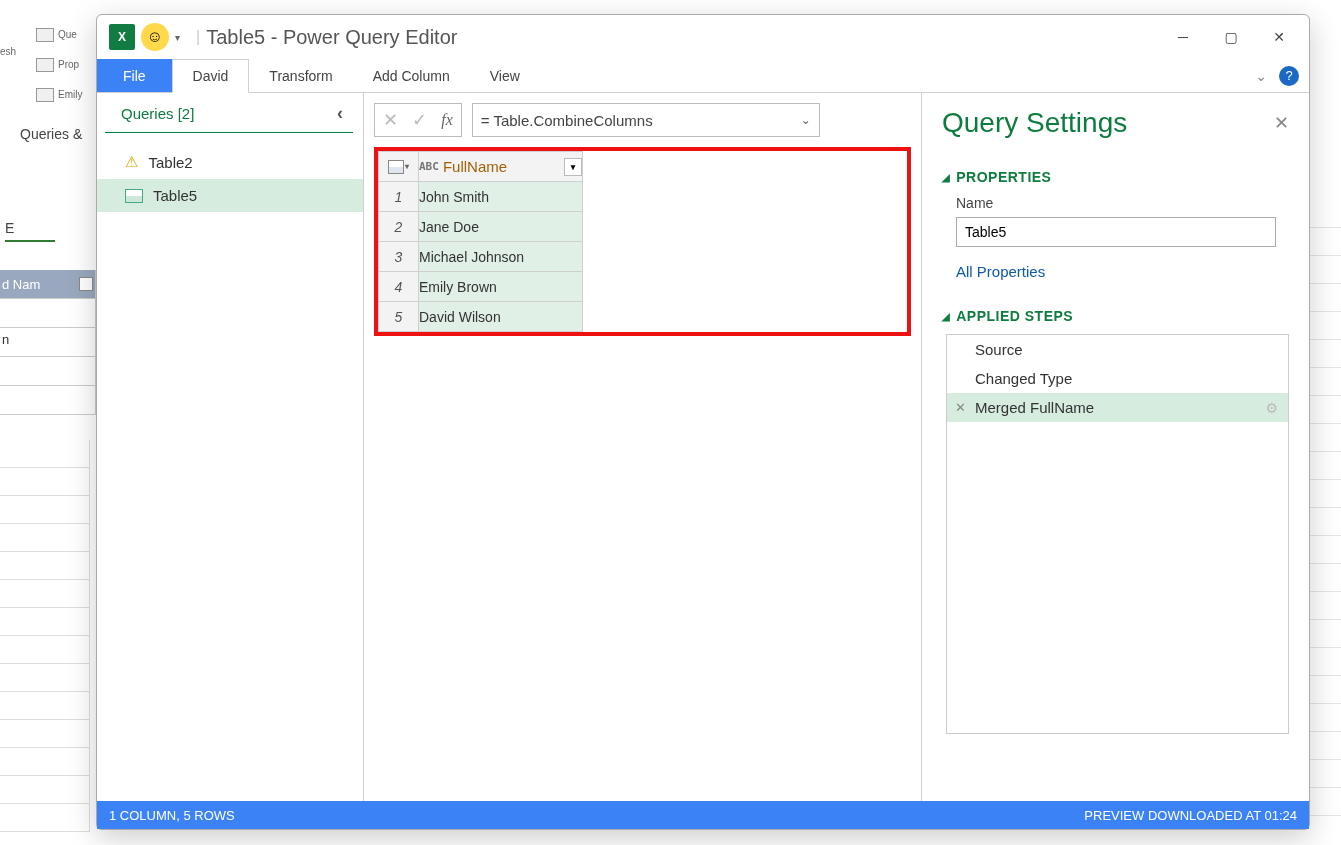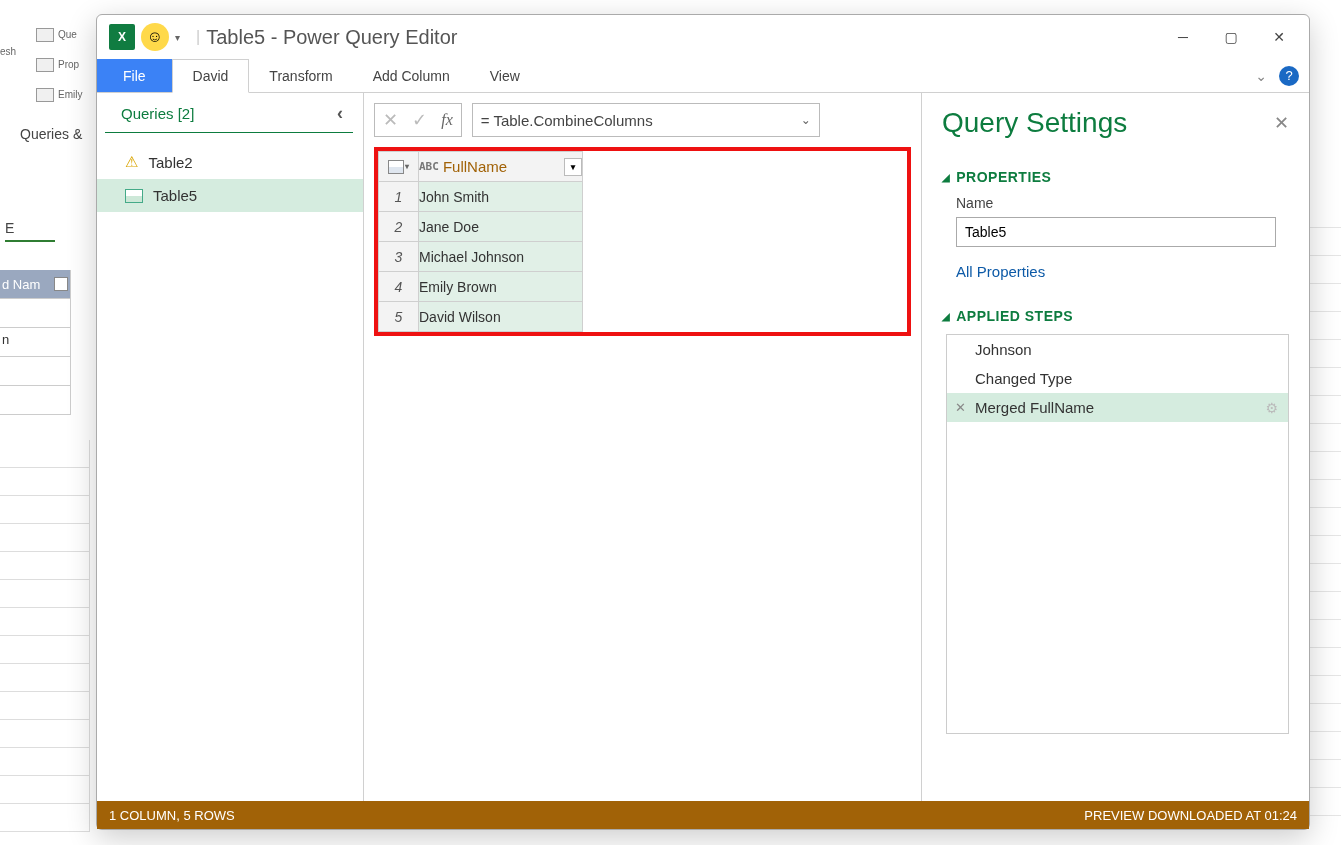--- a/index.html
+++ b/index.html
@@ -4,21 +4,21 @@
 <style>
 * { box-sizing: border-box; margin: 0; padding: 0; font-family: "Segoe UI", Arial, sans-serif; }
 body { background: #fff; width: 1341px; height: 845px; position: relative; overflow: hidden; }
 
 
 .bg-excel { position: absolute; top: 0; left: 0; width: 100%; height: 100%; }
 .bg-ribbon-item { position: absolute; color: #666; font-size: 10px; }
 .bg-ribbon-icon { width: 18px; height: 14px; display: inline-block; border: 1px solid #999; margin-right: 4px; vertical-align: middle; background: #f0f0f0; }
 .bg-queries { position: absolute; left: 20px; top: 126px; color: #444; font-size: 14px; }
 .bg-col-e { position: absolute; left: 5px; top: 220px; font-size: 14px; color: #444; border-bottom:2px solid #2f7d32; width: 50px; padding-bottom:4px; }
-.bg-partial-cells { position: absolute; left: 0; top: 270px; width: 71px; }
+.bg-partial-cells { position: absolute; left: 0; top: 270px; width: 96px; }
 .bg-partial-cells div { height: 29px; border-bottom: 1px solid #ccc; border-right: 1px solid #ccc; padding: 4px 2px; font-size: 13px; color: #333; overflow: hidden; }
 .bg-partial-cells .hdr { background: #9aa8bf; color: #fff; display:flex; align-items:center; justify-content:space-between; padding: 2px 2px; }
 .bg-partial-cells .hdr .dd { width: 14px; height: 14px; background: #fff; border:1px solid #888; font-size:9px; line-height:12px; text-align:center; }
 .bg-grid-lines { position:absolute; top:440px; left:0; width:90px;}
 .bg-grid-lines div{ height:28px; border-bottom:1px solid #ddd; border-right:1px solid #ddd;}
 .excel-right-grid{position:absolute; top:200px; left:1310px; width:40px; height:640px;}
 .excel-right-grid div{height:28px;border-bottom:1px solid #e5e5e5;}
 
 
 .pq-window { position: absolute; left: 96px; top: 14px; width: 1214px; height: 816px; background: #fff; border: 1px solid #aaa; border-radius: 6px; box-shadow: 0 8px 30px rgba(0,0,0,0.2); display: flex; flex-direction: column; }
@@ -95,21 +95,21 @@
 .pq-prop-label { font-size:14px; color:#444; margin:0 0 6px 14px;}
 .pq-prop-input { width:320px; height:30px; border:1px solid #aaa; padding:4px 8px; font-size:14px; margin-left:14px; display:block;}
 .pq-link { color:#0d5aa7; font-size:15px; margin:16px 0 22px 14px; cursor:pointer; display:inline-block;}
 .pq-steps { border:1px solid #ccc; margin-left:4px; height:400px;}
 .pq-step { display:flex; align-items:center; padding:6px 10px 6px 28px; font-size:15px; color:#333; cursor:pointer; position:relative;}
 .pq-step.sel { background:#d5ecdf;}
 .pq-step .del{ position:absolute; left:8px; font-size:13px; color:#888;}
 .pq-step .gear{ margin-left:auto; color:#bbb; font-size:14px;}
 
 
-.pq-status { height:28px; background:#a16207; color:#fff; display:flex; align-items:center; padding:0 12px; font-size:13px; justify-content:space-between;}
+.pq-status { height:28px; background:#3b82f6; color:#fff; display:flex; align-items:center; padding:0 12px; font-size:13px; justify-content:space-between;}
 </style>
 </head>
 <body>
 
 <div class="bg-excel">
   <div class="bg-ribbon-item" style="left:36px; top:28px;"><span class="bg-ribbon-icon"></span><span>Que</span></div>
   <div class="bg-ribbon-item" style="left:36px; top:58px;"><span class="bg-ribbon-icon"></span><span>Prop</span></div>
   <div class="bg-ribbon-item" style="left:0px; top:46px;"><span>esh</span></div>
   <div class="bg-ribbon-item" style="left:36px; top:88px;"><span class="bg-ribbon-icon"></span><span>Emily</span></div>
   <div class="bg-queries">Queries &amp;</div>
@@ -279,21 +279,21 @@
       <div class="pq-prop-label">Name</div>
       <input class="pq-prop-input" value="Table5" style="">
       <span class="pq-link">All Properties</span>
 
       <div class="pq-section-hdr">
         <span class="pq-section-caret">◢</span>
         <span>APPLIED STEPS</span>
       </div>
       <div class="pq-steps">
         <div class="pq-step">
-          <span>Johnson</span>
+          <span>Source</span>
         </div>
         <div class="pq-step">
           <span>Changed Type</span>
         </div>
         <div class="pq-step sel">
           <span class="del">✕</span>
           <span>Merged FullName</span>
           <span class="gear">⚙</span>
         </div>
       </div>

